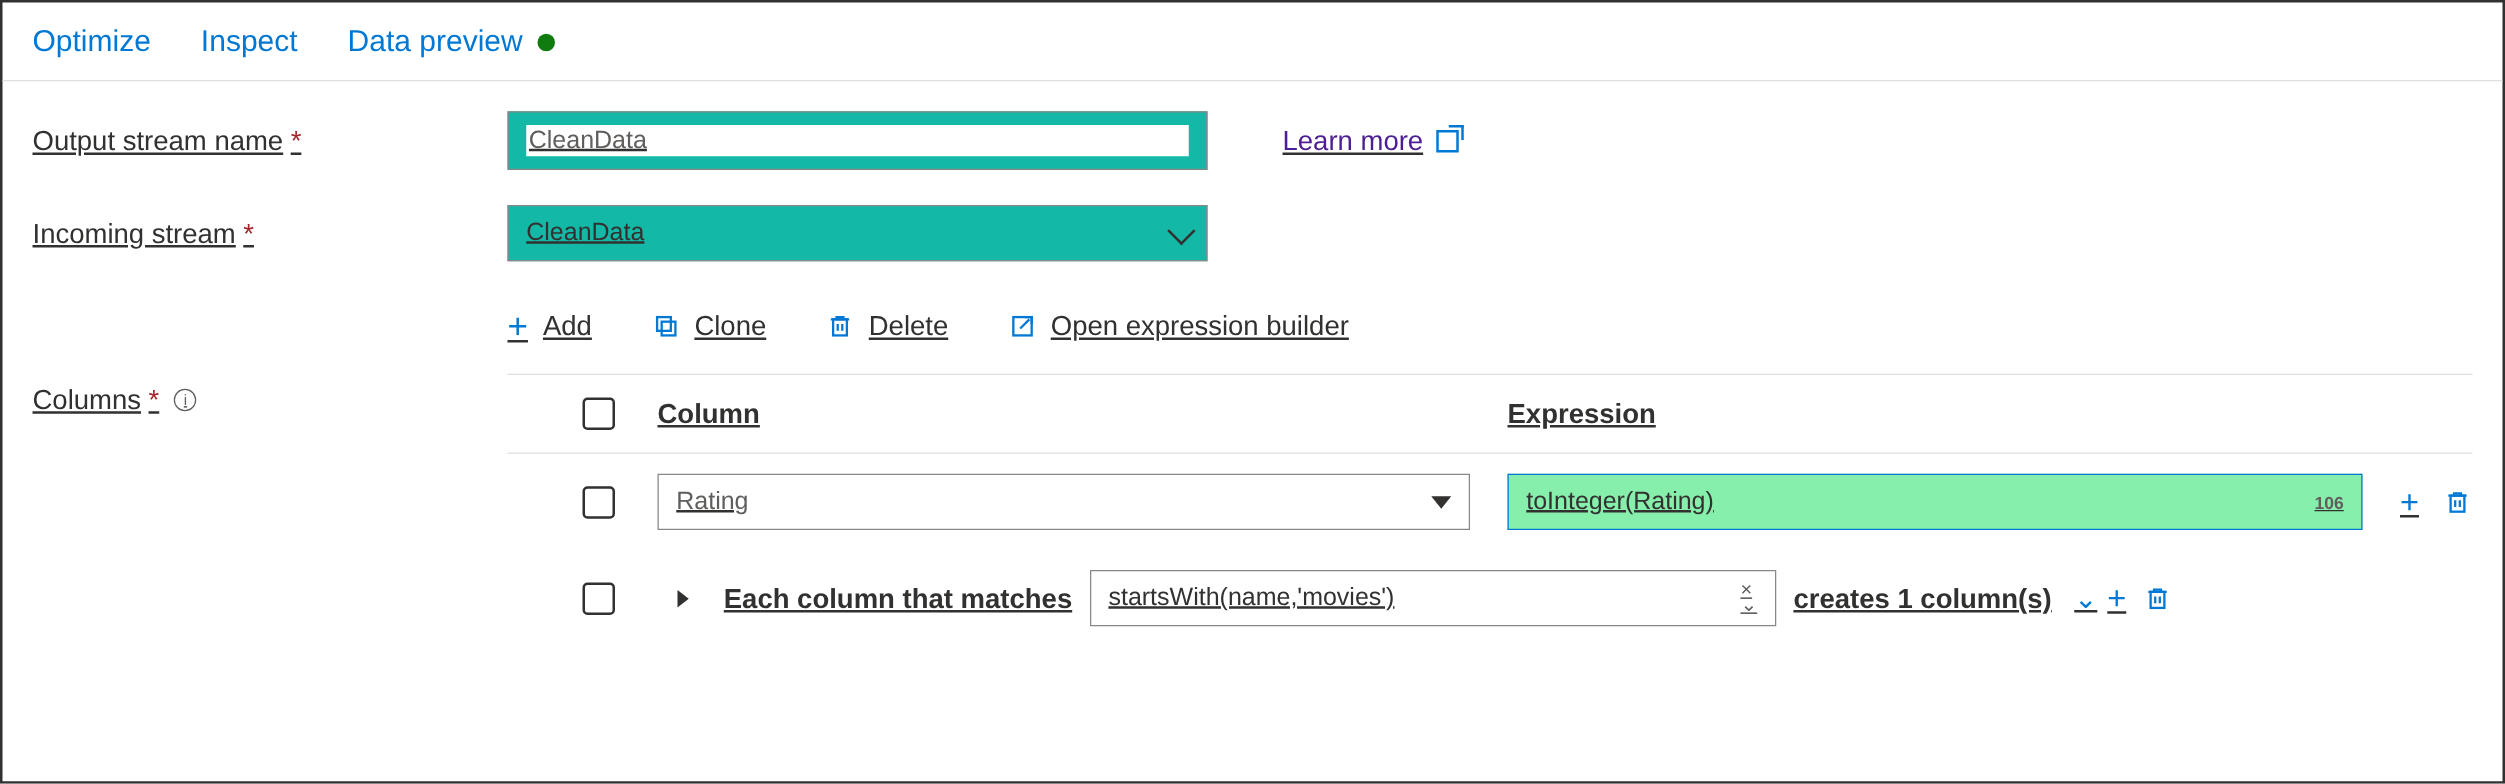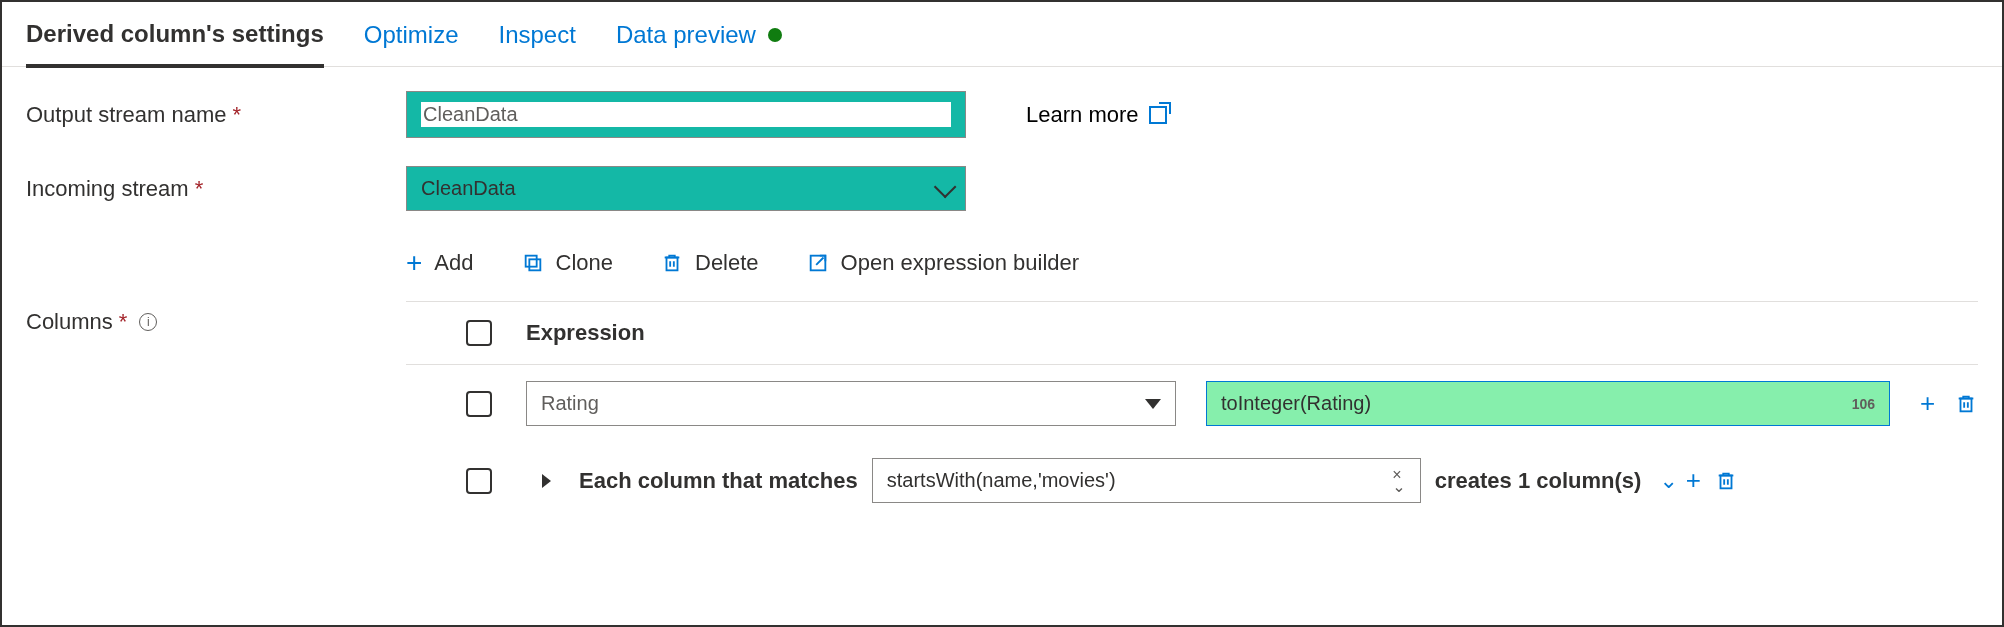--- a/index.html
+++ b/index.html
@@ -34,20 +34,21 @@
   }
   .tab.active {
     color: #323130;
     border-bottom: 4px solid #323130;
     margin-bottom: -2px;
   }
   .tab.link { color: #0078d4; font-weight: 400; }
   .dot { width: 14px; height: 14px; border-radius: 50%; background: #107c10; display:inline-block;}
   .body {
     padding: 24px 24px 0 24px;
+    text-decoration: underline;
   }
   .row {
     display: flex;
     align-items: center;
     margin-bottom: 28px;
   }
   .label-col {
     width: 380px;
     font-size: 22px;
     display: flex;
@@ -78,21 +79,21 @@
     border: none; outline: none; width: 100%; font-size: 20px; color: #605e5c;
   }
   .select-input span { color: #323130; }
   .chevron-down {
     width: 16px; height: 16px;
     border-right: 2px solid #323130;
     border-bottom: 2px solid #323130;
     transform: rotate(45deg) translateY(-3px);
   }
   .learn-more {
-    color: #000000;
+    color: #4c1d95;
     font-size: 22px;
     margin-left: 60px;
     display: inline-flex; align-items: center; gap: 10px;
   }
   .ext-icon {
     width: 18px; height: 18px;
     border: 2px solid #0078d4;
     position: relative;
   }
   .ext-icon::after {
@@ -173,21 +174,20 @@
   }
   .xv { font-size: 16px; color:#605e5c; display:flex; flex-direction:column; line-height:0.7;}
   .creates { font-weight:700; font-size:22px;}
   .dbl-chevron { color:#0078d4; font-size:22px; margin-left: 18px; margin-right: 8px;}
 </style>
 </head>
 <body>
 
 <div class="frame">
   <div class="tabs">
-    <div class="tab active">Derived column's settings</div>
     <div class="tab link">Optimize</div>
     <div class="tab link">Inspect</div>
     <div class="tab link">
       <span>Data preview</span>
       <span class="dot"></span>
     </div>
   </div>
 
   <div class="body">
 
@@ -252,20 +252,21 @@
                 <path d="M14 4h6v6"></path>
             </svg>
             <span>Open expression builder</span>
           </div>
         </div>
 
         <div class="table-header">
           <div class="col-check">
               <div class="chk"></div>
             </div>
+          <div class="col-column">Column</div>
           <div class="col-expr">Expression</div>
         </div>
 
         <div class="table-row">
           <div class="col-check">
               <div class="chk"></div>
             </div>
           <div class="column-select">
             <span>Rating</span>
             <span class="caret-down"></span>

